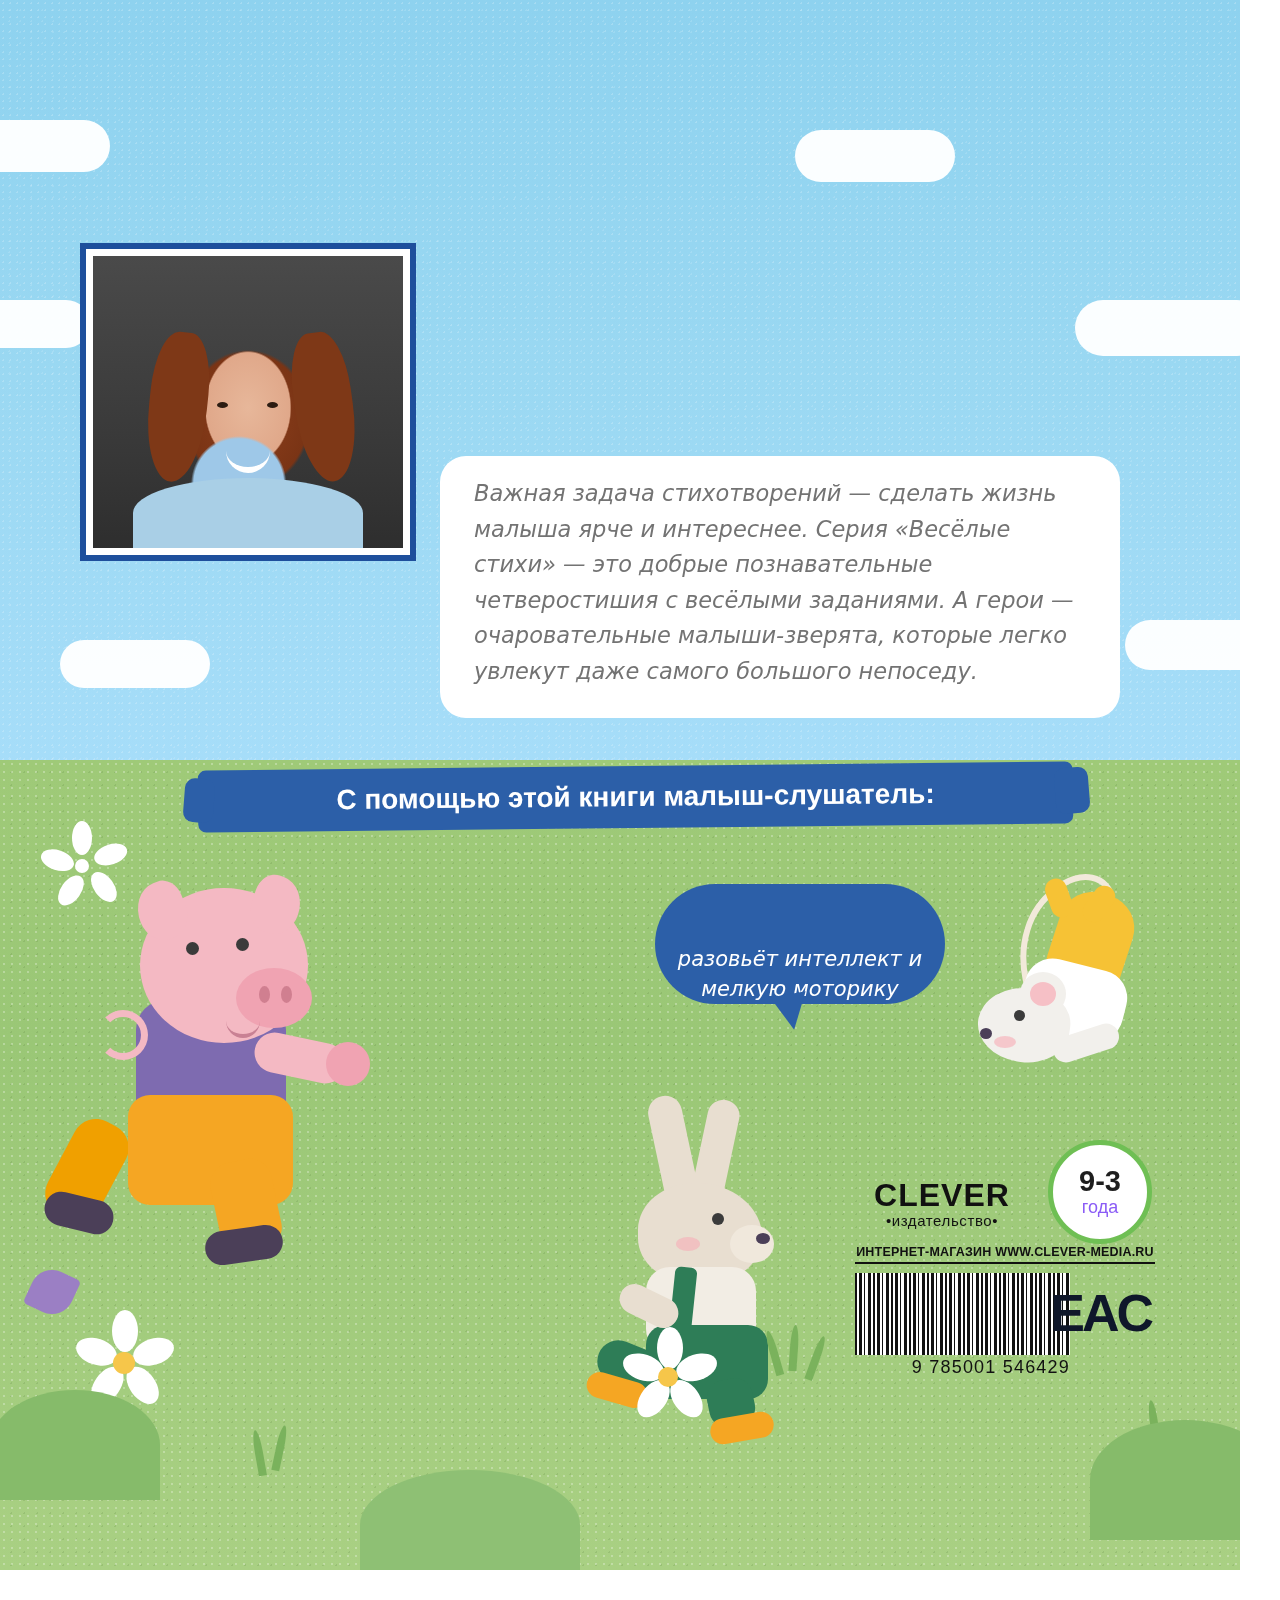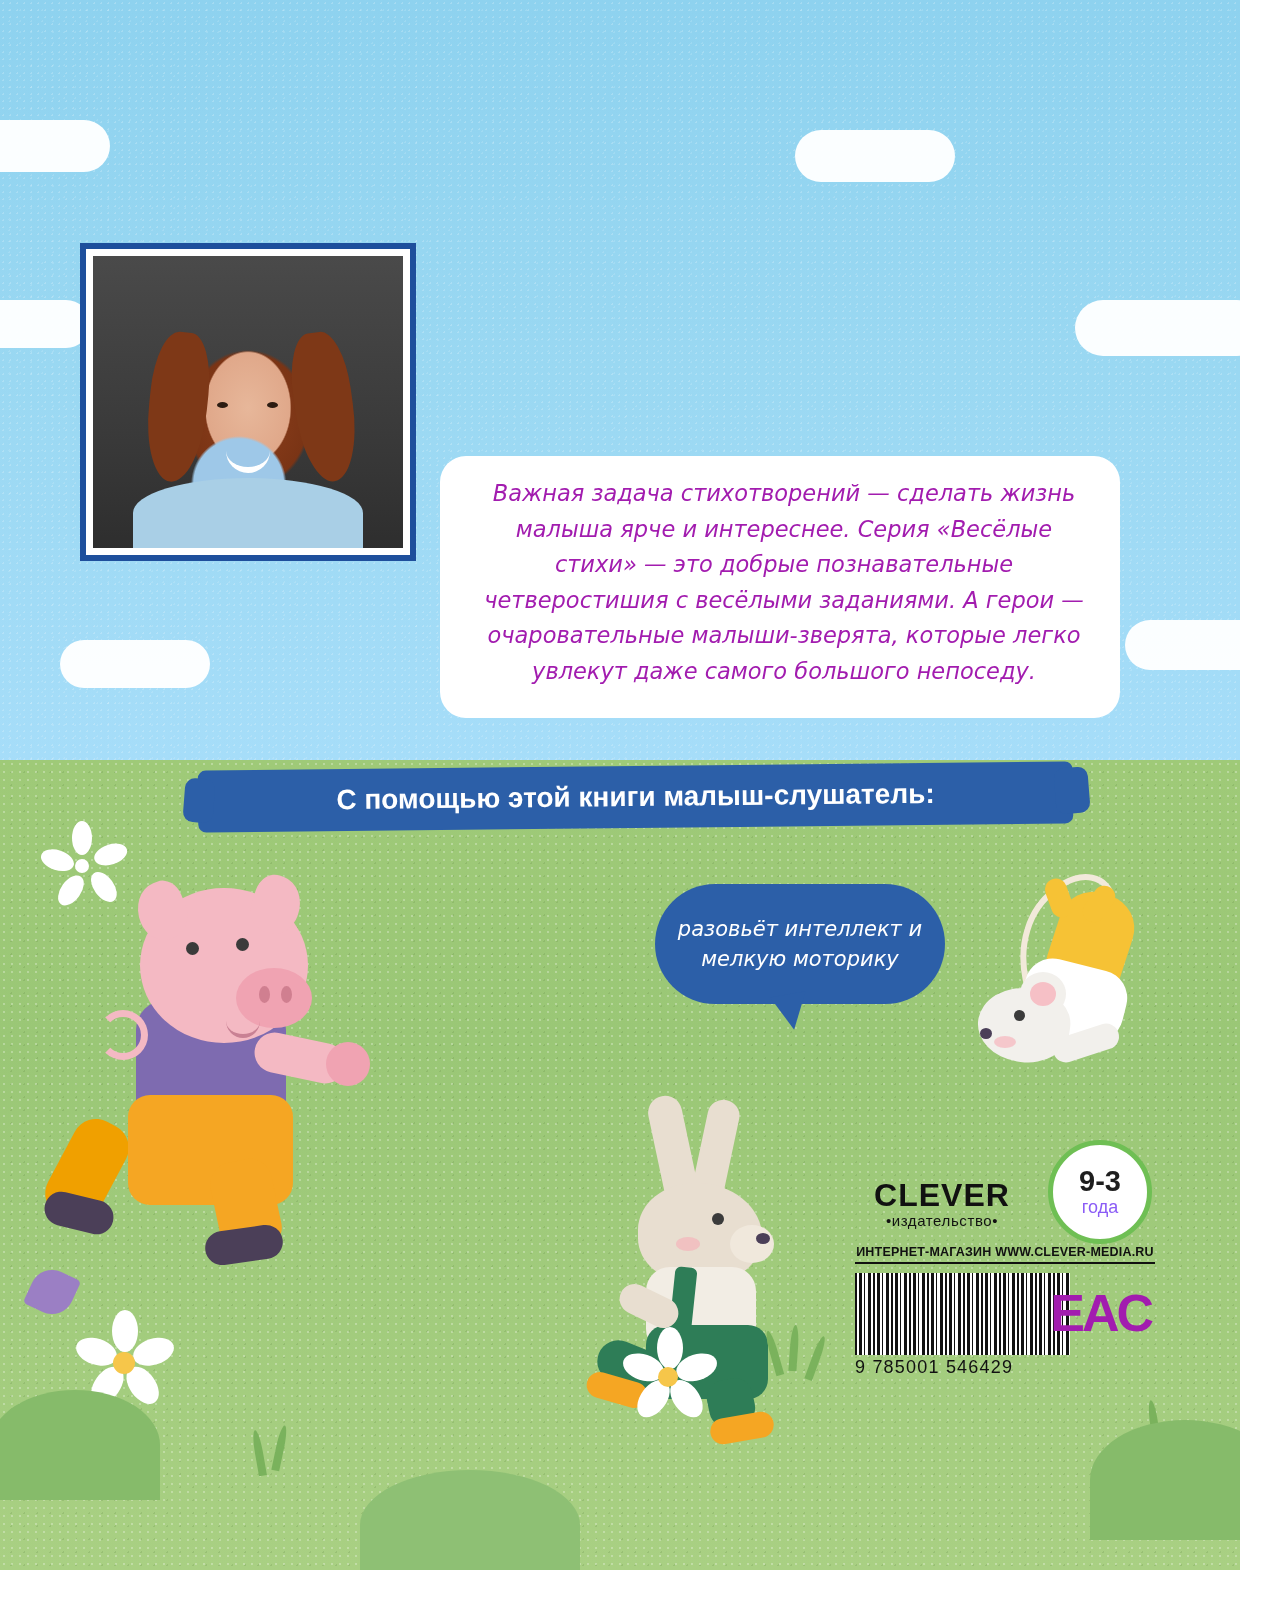--- a/index.html
+++ b/index.html
@@ -187,23 +187,22 @@
     border-radius: 26px;
   }
   .quote-text {
     position: absolute;
     left: 34px;
     top: 20px;
     width: 620px;
     font-family: "DejaVu Sans", sans-serif;
     font-size: 22.5px;
     line-height: 35.5px;
-    color: #a21caf;
+    color: #737373;
     font-style: italic;
-    text-align: center;
   }
 
   
   .banner {
     position: absolute;
     left: 198px;
     top: 766px;
     width: 875px;
     height: 62px;
     background: #2c5fa8;
@@ -238,21 +237,21 @@
     justify-content: center;
     color: #ffffff;
     font-size: 28px;
     font-weight: bold;
   }
 
   
   .bubble {
     position: absolute;
     display: flex;
-    align-items: center;
+    align-items: flex-end;
     justify-content: center;
     text-align: center;
     font-family: "DejaVu Sans", sans-serif;
     font-style: italic;
     color: #ffffff;
     font-size: 21px;
     line-height: 30px;
     border-radius: 50%;
     box-sizing: border-box;
     padding: 0 18px;
@@ -380,33 +379,33 @@
       repeating-linear-gradient(90deg,
         #111 0px, #111 2px, #fff 2px, #fff 4px,
         #111 4px, #111 7px, #fff 7px, #fff 9px,
         #111 9px, #111 10px, #fff 10px, #fff 13px,
         #111 13px, #111 16px, #fff 16px, #fff 18px);
   }
   .isbn {
     position: absolute;
     left: 0; top: 112px;
     width: 215px;
-    text-align: left;
+    text-align: right;
     font-size: 18px;
     letter-spacing: 1.2px;
     color: #111;
     font-family: "Liberation Sans", sans-serif;
   }
   .eac {
     position: absolute;
     right: 4px;
     top: 38px;
     font-size: 52px;
     font-weight: bold;
-    color: #a21caf;
+    color: #0f172a;
     font-family: "Liberation Sans", sans-serif;
     letter-spacing: -3px;
   }
 
   
   .flower { position: absolute; }
   .petal {
     position: absolute;
     width: 26px; height: 42px;
     background: #ffffff;

